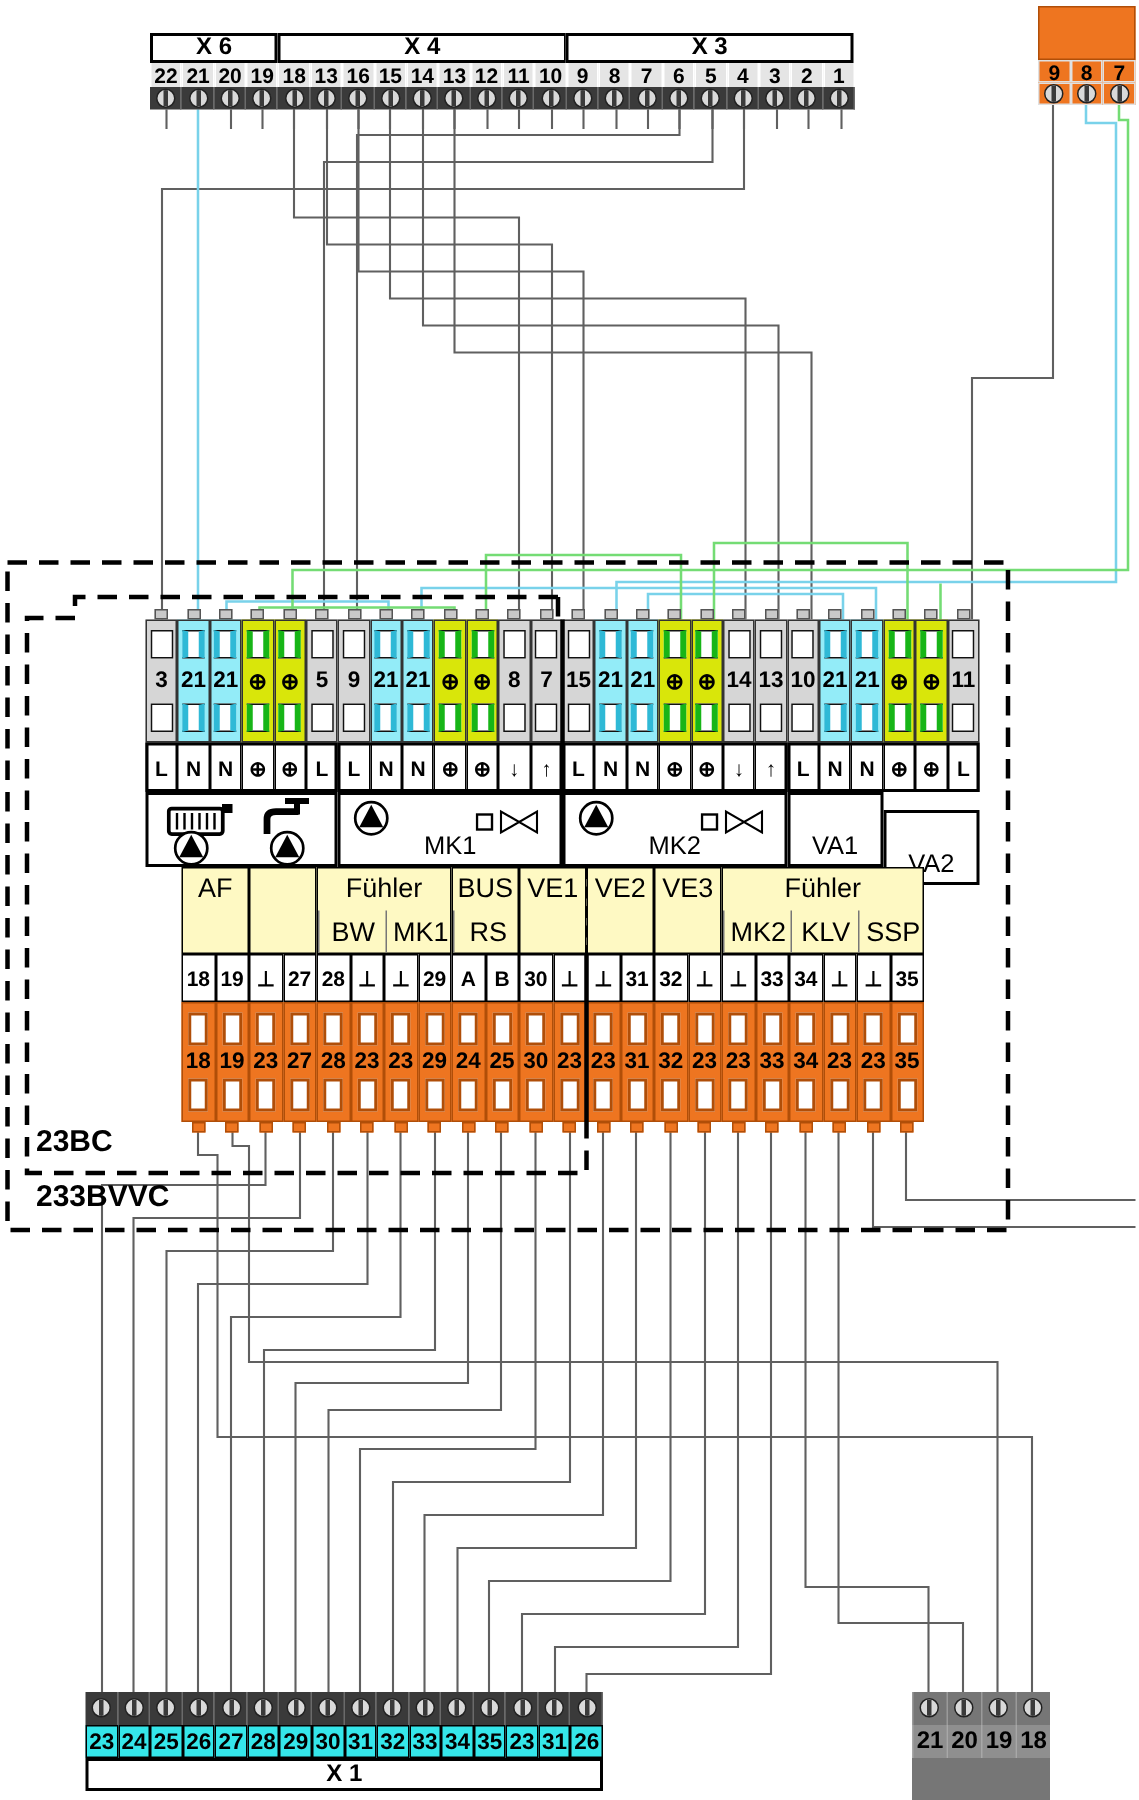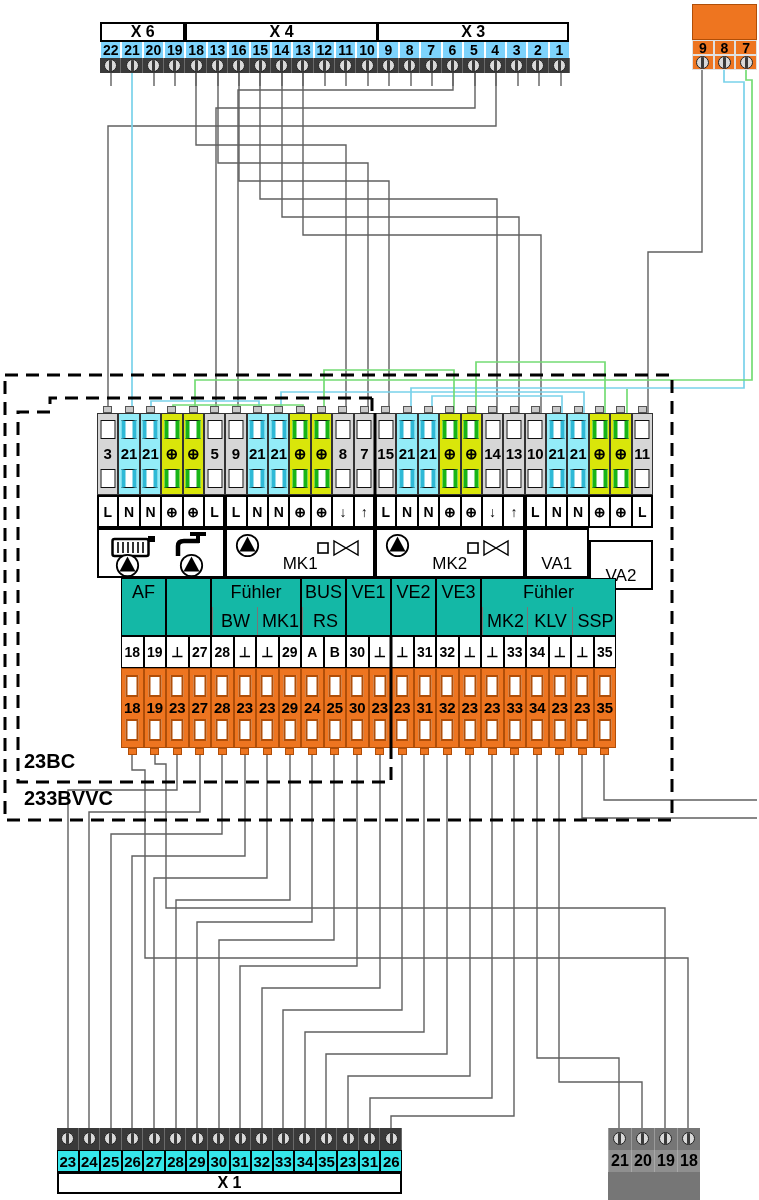--- a/index.html
+++ b/index.html
@@ -4,21 +4,21 @@
 <style>
   html,body{margin:0;padding:0}
   body{width:759px;height:1200px;position:relative;background:#fff;overflow:hidden;
        font-family:"Liberation Sans",sans-serif;color:#000}
   .abs{position:absolute;box-sizing:border-box}
   svg.layer{position:absolute;left:0;top:0;pointer-events:none}
   .cellnum{display:flex;align-items:center;justify-content:center;font-weight:bold}
   
   .xgl{background:#fff;border:2px solid #000;display:flex;align-items:center;justify-content:center;
        font-weight:bold;font-size:16px}
-  .tso{background:#7dd3fc;border-right:1px solid #fff;border-left:1px solid #fff;font-size:14px}
+  .tso{background:#e5e5e5;border-right:1px solid #fff;border-left:1px solid #fff;font-size:14px}
   .tss{background:#3a3a3a;border-right:1px solid #6a6a6a}
   
   .screw{position:absolute;box-sizing:border-box;width:13px;height:13px;border-radius:50%;
          background:#d9d9d9;border:1px solid #222;overflow:hidden}
   .sslot{position:absolute;left:50%;top:0;bottom:0;width:3px;margin-left:-1.5px;background:#3a3a3a}
   
   .trb{background:#ee7520;border:1px solid #b04e08}
   .tro{background:#ee7520;border:1px solid #e0e0e0;font-size:14px}
   .trs{background:#ee7520;border:1px solid #e0e0e0}
   
@@ -32,21 +32,21 @@
   .slot.s1{top:6px}.slot.s2{bottom:6px}
   .tnum{position:absolute;top:31px;left:0;right:0;height:20px;text-align:center;
         font-weight:bold;font-size:15px}
   .lncell{background:#fff;border:1px solid #000;font-size:14px}
   .gframe{border:2px solid #000;background:transparent}
   
   .fbox{background:#fff;border:2px solid #000}
   .flabel{position:absolute;left:0;right:0;bottom:2px;text-align:center;font-size:17px}
   .icon{position:absolute}
   
-  .sbox{background:#14b8a6;border:1.5px solid #000}
+  .sbox{background:#fef9c3;border:1.5px solid #000}
   .stop{position:absolute;top:3px;left:0;right:0;text-align:center;font-size:18px}
   .ssub{position:absolute;top:28px;height:28px;border-left:1px solid #777;display:flex;
         align-items:center;justify-content:center;font-size:18px}
   
   .pincell{background:#fff;border:1px solid #000;font-size:14px}
   .ocell{background:#ee7520;border:1px solid #b04e08}
   .oslot{position:absolute;left:50%;transform:translateX(-50%);width:13px;height:22px;
          background:#fff;border:2px solid #b04e08;box-sizing:border-box}
   .os1{top:6px}.os2{bottom:6px}
   .onum{position:absolute;top:30px;left:0;right:0;text-align:center;font-weight:bold;font-size:15px}

